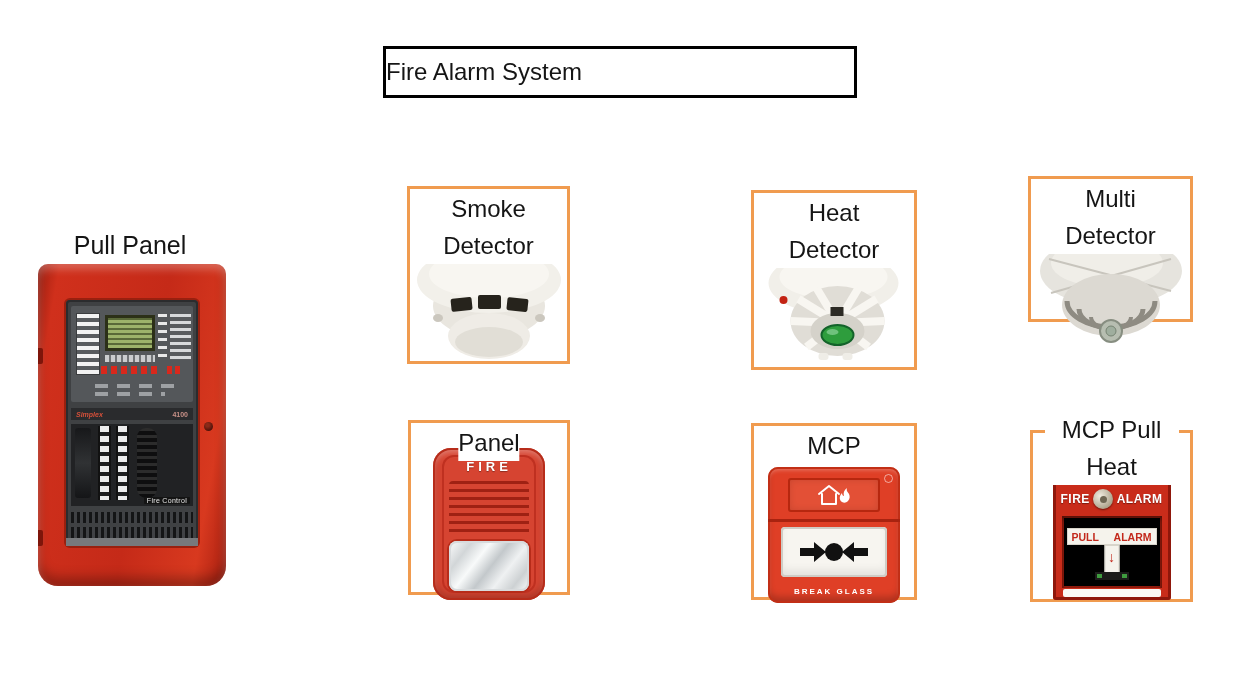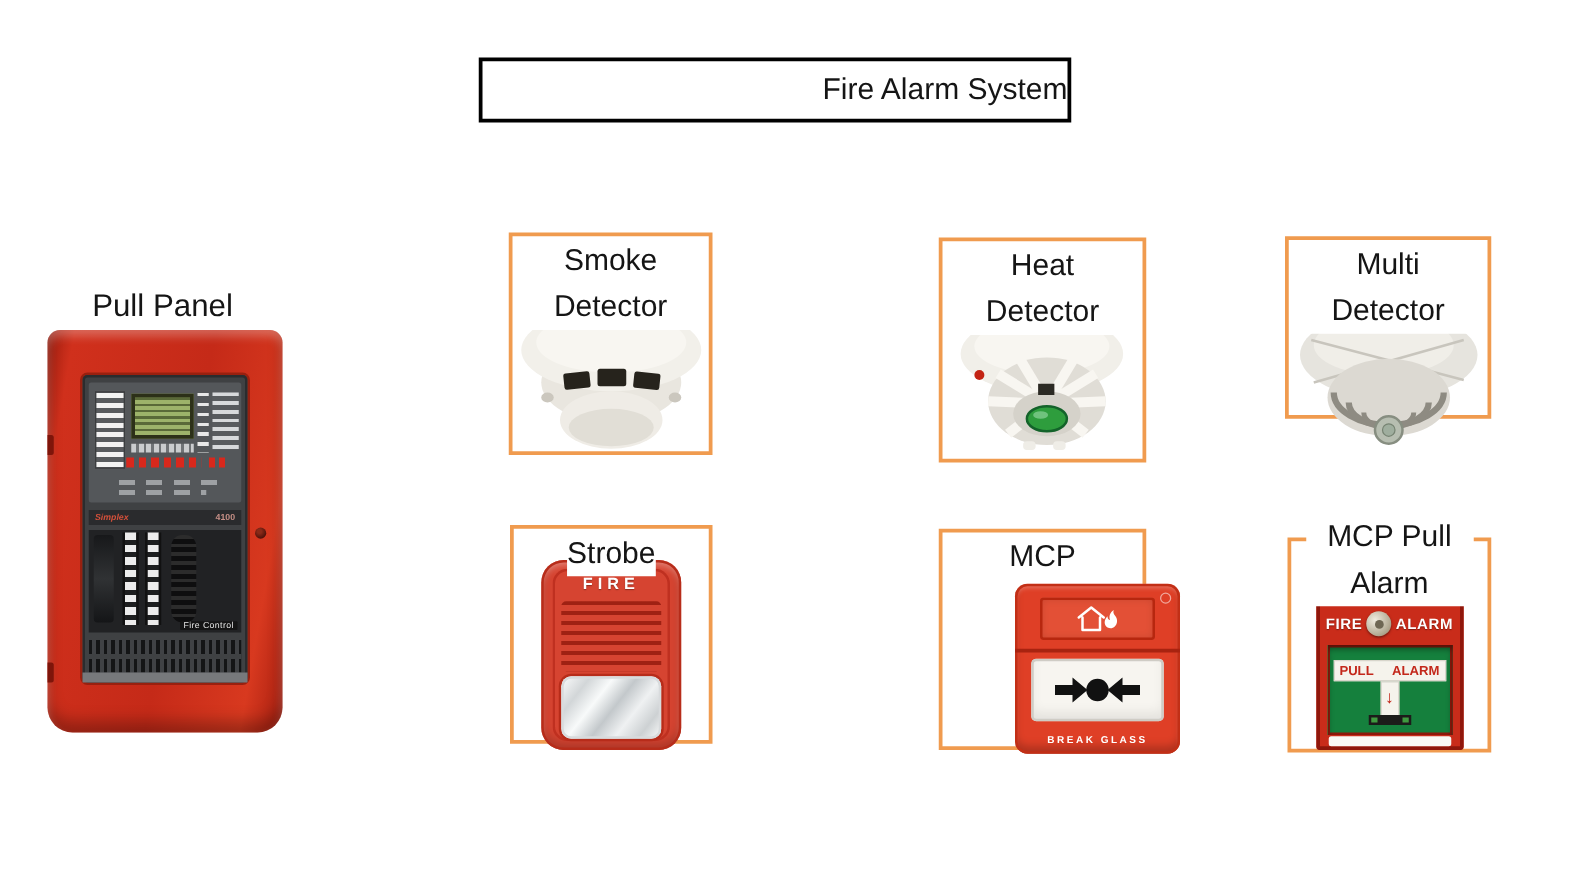--- a/index.html
+++ b/index.html
@@ -9,44 +9,44 @@
     --dev-red:#d64431;
     --mcp-red:#df3f26;
     --pull-red:#c92c1a;
   }
   *{margin:0;padding:0;box-sizing:border-box;}
   body{background:#ffffff;font-family:"Liberation Sans",sans-serif;}
   #canvas{position:relative;width:1259px;height:697px;background:#ffffff;overflow:hidden;}
 
   
   .title-box{position:absolute;left:383px;top:46px;width:474px;height:52px;
-    border:3px solid #000;display:flex;align-items:center;justify-content:flex-end;
+    border:3px solid #000;display:flex;align-items:center;justify-content:flex-start;
     font-size:24px;color:var(--ink);background:#fff;}
 
   
   .dev-box{position:absolute;border:3px solid var(--orange);background:#fff;}
   .dev-label{position:absolute;top:1px;left:50%;transform:translateX(-50%);
     text-align:center;font-size:24px;line-height:37px;color:var(--ink);
     background:#fff;z-index:2;}
   .dev-img{position:absolute;left:50%;transform:translateX(-50%);z-index:1;}
 
   #box-smoke{left:407px;top:186px;width:163px;height:178px;}
   #box-heat{left:751px;top:190px;width:166px;height:180px;}
-  #box-multi{left:1028px;top:189px;width:165px;height:146px;}
+  #box-multi{left:1028px;top:176px;width:165px;height:146px;}
   #box-strobe{left:408px;top:420px;width:162px;height:175px;}
   #box-mcp{left:751px;top:423px;width:166px;height:177px;padding-left:36px;}
   #box-pull{left:1030px;top:430px;width:163px;height:172px;}
 
   #box-smoke .dev-label,#box-heat .dev-label,#box-multi .dev-label{width:130px;}
   #box-pull .dev-label{width:134px;top:-22px;}
   #box-smoke .dev-img{top:57px;}
   #box-heat .dev-img{top:54px;}
   #box-multi .dev-img{top:50px;}
   #box-strobe .dev-img{top:25px;}
-  #box-mcp .dev-img{top:41px;margin-left:44px;}
+  #box-mcp .dev-img{top:41px;}
   #box-pull .dev-img{top:47px;}
 
   
   .fp-label{position:absolute;left:30px;top:231px;width:200px;text-align:center;
     font-size:25px;color:var(--ink);}
   #fire-panel{position:absolute;left:38px;top:264px;width:188px;height:322px;}
   .fp-shell{position:absolute;inset:0;border-radius:10px 10px 20px 20px;
     background:linear-gradient(100deg,#9e1e10 0%,#d0301c 9%,#c52a18 55%,#d8391f 86%,#a81f10 100%);
     box-shadow:inset 0 5px 8px rgba(255,255,255,.28),inset 0 -9px 12px rgba(0,0,0,.28);}
   .fp-hinge{position:absolute;left:0;width:5px;height:16px;background:#7e150a;border-radius:0 2px 2px 0;}
@@ -132,21 +132,21 @@
   .pull-wrap{width:118px;height:120px;}
   .pull-body{position:absolute;inset:0;background:var(--pull-red);border-radius:3px;
     box-shadow:inset 0 0 0 3px #8f170b,inset 0 2px 3px rgba(255,255,255,.25);}
   .pull-top{position:absolute;top:5px;left:5px;right:5px;height:28px;display:flex;
     align-items:center;justify-content:space-between;padding:0 3px;color:#fff;
     font-weight:bold;font-size:12px;letter-spacing:.5px;text-shadow:0 1px 1px rgba(0,0,0,.4);}
   .pull-key{width:20px;height:20px;border-radius:50%;flex:0 0 auto;
     background:radial-gradient(circle at 35% 35%,#f0ecdf,#b8b09a 60%,#8a8268);
     box-shadow:0 1px 2px rgba(0,0,0,.5);display:flex;align-items:center;justify-content:center;}
   .pull-key-slot{width:7px;height:7px;border-radius:50%;background:#6e6753;}
-  .pull-window{position:absolute;left:9px;right:9px;top:36px;bottom:12px;background:#15803d;
+  .pull-window{position:absolute;left:9px;right:9px;top:36px;bottom:12px;background:#000000;
     box-shadow:inset 0 3px 5px rgba(0,0,0,.45),inset 0 0 0 2px #911a0c;}
   .pull-bar{position:absolute;left:5px;right:5px;top:12px;height:17px;background:#f5f3ec;
     border:1px solid #d8d5cb;display:flex;justify-content:space-between;align-items:center;
     padding:0 4px;color:#c3281b;font-weight:bold;font-size:10.5px;}
   .pull-stem{position:absolute;left:50%;transform:translateX(-50%);top:29px;width:15px;height:32px;
     background:#f5f3ec;border:1px solid #d8d5cb;text-align:center;}
   .pull-arrow{color:#c3281b;font-size:14px;font-weight:bold;line-height:22px;}
   .pull-bracket{position:absolute;left:50%;transform:translateX(-50%);bottom:8px;width:34px;height:8px;
     background:#1c1c1a;display:flex;justify-content:space-between;align-items:center;padding:0 2px;}
   .pull-green{width:5px;height:4px;background:#3f9b3f;}
@@ -247,21 +247,21 @@
       <ellipse cx="74" cy="76" rx="49" ry="31" fill="#dcd9d2"></ellipse>
       <path d="M30,72 a44,26 0 0 0 88,0" stroke="#8e8b82" stroke-width="5" fill="none"></path>
       <path d="M42,80 a32,19 0 0 0 64,0" stroke="#8e8b82" stroke-width="5" fill="none"></path>
       <path d="M54,88 a20,12 0 0 0 40,0" stroke="#8e8b82" stroke-width="4" fill="none"></path>
       <circle cx="74" cy="102" r="11" fill="#b7beb1" stroke="#878e81" stroke-width="2"></circle>
       <circle cx="74" cy="102" r="5" fill="#9fae9e" stroke="#778473" stroke-width="1"></circle>
     </svg>
   </div>
 
   <div id="box-strobe" class="dev-box">
-    <div class="dev-label">Strobe</div>
+    <div class="dev-label">Panel</div>
     <div class="dev-img strobe-wrap">
       <div class="strobe-body"></div>
       <div class="strobe-frame"></div>
       <div class="strobe-fire">FIRE</div>
       <div class="strobe-slats"></div>
       <div class="strobe-lens"></div>
     </div>
   </div>
 
   <div id="box-mcp" class="dev-box">
@@ -281,21 +281,21 @@
           <polygon points="4,8 18,8 18,2 30,12 18,22 18,16 4,16" fill="#111111"></polygon>
           <circle cx="38" cy="12" r="9" fill="#111111"></circle>
           <polygon points="72,8 58,8 58,2 46,12 58,22 58,16 72,16" fill="#111111"></polygon>
         </svg>
       </div>
       <div class="mcp-bgtext">BREAK GLASS</div>
     </div>
   </div>
 
   <div id="box-pull" class="dev-box">
-    <div class="dev-label">MCP Pull Alarm</div>
+    <div class="dev-label">MCP Pull Heat</div>
     <div class="dev-img pull-wrap">
       <div class="pull-body"></div>
       <div class="pull-top">
         <span>FIRE</span>
         <span class="pull-key">
           <span class="pull-key-slot"></span>
         </span>
         <span>ALARM</span>
       </div>
       <div class="pull-window">

